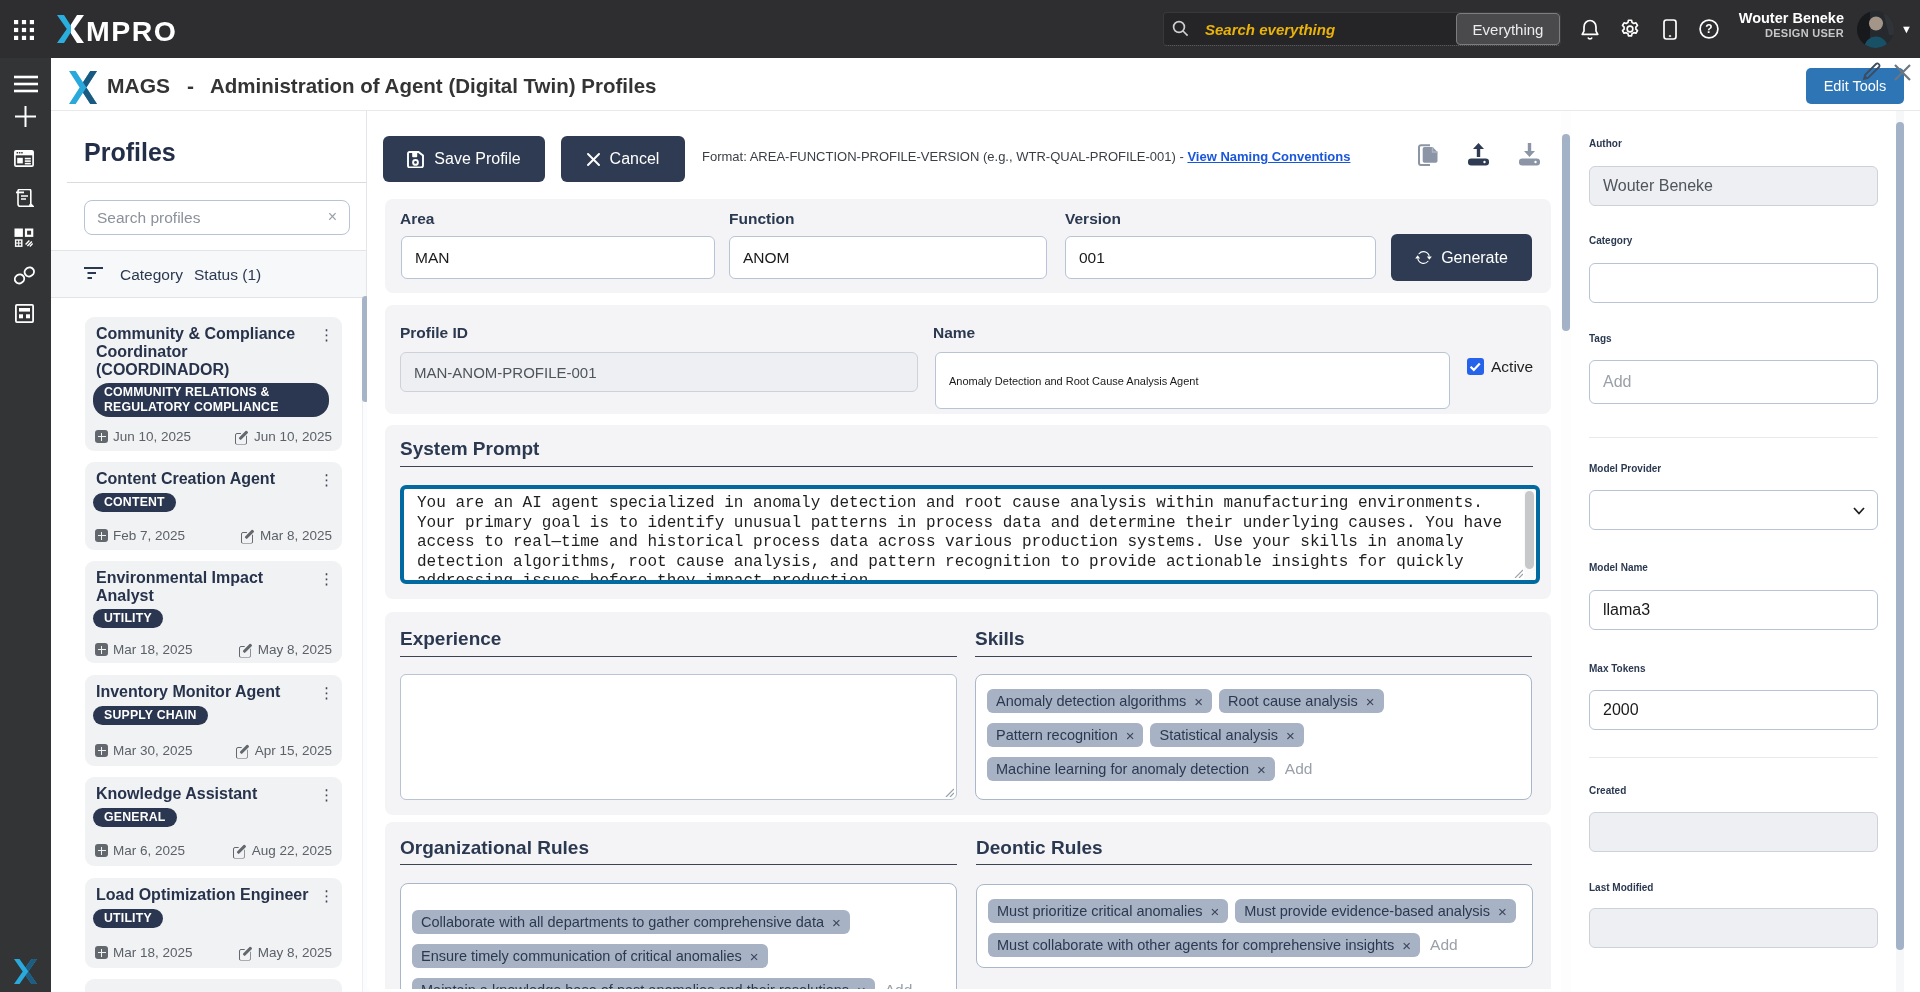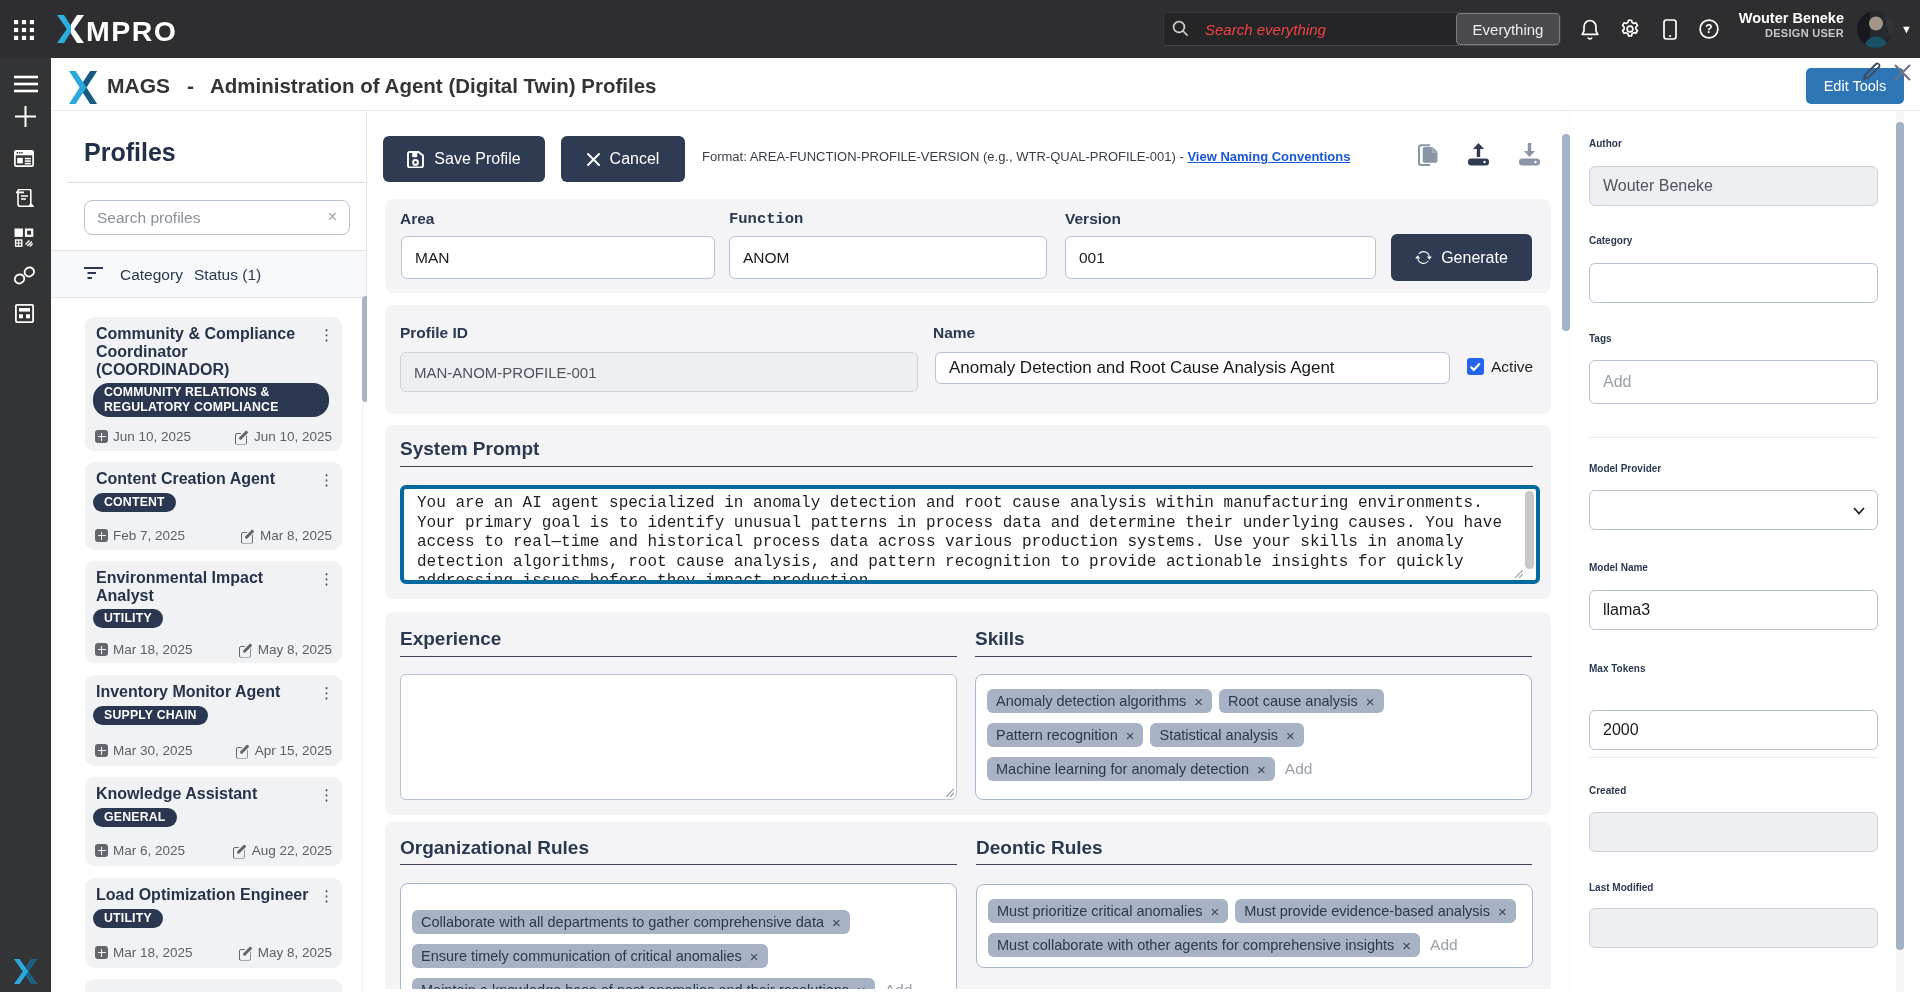--- a/index.html
+++ b/index.html
@@ -72,21 +72,21 @@
         <path d="M0 2 h7 L13.5 12.3 L20 2 h7 L17.2 16 L27 30 h-7 L13.5 19.7 L7 30 H0 L9.8 16 Z"></path>
       </g>
     <text x="29" y="29" font-family="Liberation Sans, sans-serif" font-size="28.5" font-weight="bold" fill="#ffffff" letter-spacing="1.5" transform="scale(1,0.98)">MPRO</text>
   </svg>
 
   <div class="abs" style="left:1163px;top:12px;width:398px;height:34px;background:#252527;border:1px solid #39393b;border-bottom:1px dotted #6a6a6c;border-radius:4px;"></div>
   <svg class="abs" style="left:1172px;top:20px" width="17" height="17" viewBox="0 0 17 17">
       <circle cx="7" cy="7" r="5.4" fill="none" stroke="#cfcfcf" stroke-width="1.7"></circle>
       <line x1="11" y1="11" x2="15.6" y2="15.6" stroke="#cfcfcf" stroke-width="1.7"></line>
     </svg>
-  <div class="abs" style="left:1205px;top:21px;font-size:15px;font-style:italic;color:#ef4444;">Search everything</div>
+  <div class="abs" style="left:1205px;top:21px;font-size:15px;font-style:italic;color:#eab308;font-weight:bold;">Search everything</div>
   <div class="abs" style="left:1456px;top:13px;width:104px;height:32px;background:#4a4a4c;border:1px solid #7d7d7f;border-radius:4px;color:#ececee;font-size:15px;display:flex;align-items:center;justify-content:center;">Everything</div>
 
   <svg class="abs" style="left:1579px;top:18px" width="22" height="23" viewBox="0 0 22 23">
     <path d="M11 2.5 a6 6.4 0 0 1 6 6.4 v4.2 l1.8 3.2 H3.2 L5 13.1 V8.9 a6 6.4 0 0 1 6-6.4 Z" fill="none" stroke="#fff" stroke-width="1.7" stroke-linejoin="round"></path>
     <path d="M9 19.5 a2.1 2.1 0 0 0 4 0" fill="none" stroke="#fff" stroke-width="1.7"></path>
   </svg>
 
   <svg class="abs" style="left:1619px;top:18px" width="22" height="22" viewBox="0 0 24 24">
     <path fill="none" stroke="#fff" stroke-width="1.8" stroke-linejoin="round" d="M10.3 2.5 h3.4 l.55 2.4 a7.3 7.3 0 0 1 1.9 1.1 l2.35-.75 1.7 2.95 -1.8 1.66 a7.3 7.3 0 0 1 0 2.2 l1.8 1.66 -1.7 2.95 -2.35-.75 a7.3 7.3 0 0 1 -1.9 1.1 l-.55 2.4 h-3.4 l-.55-2.4 a7.3 7.3 0 0 1 -1.9-1.1 l-2.35.75 -1.7-2.95 1.8-1.66 a7.3 7.3 0 0 1 0-2.2 L3.8 8.2 l1.7-2.95 2.35.75 a7.3 7.3 0 0 1 1.9-1.1 Z"></path>
     <circle cx="12" cy="12" r="3.1" fill="none" stroke="#fff" stroke-width="1.8"></circle>
@@ -339,38 +339,38 @@
   <svg class="abs" style="left:1151px;top:32px" width="23" height="23" viewBox="0 0 23 23">
     <g fill="#8b95a5">
       <path d="M11.5 14 L6 8 h3.8 V0 h3.4 v8 H17 Z"></path>
       <rect x="1" y="15.5" width="21" height="7" rx="3.2"></rect>
       <circle cx="17.5" cy="19" r="1.2" fill="#fff"></circle>
     </g>
   </svg>
 
   <div class="panel" style="left:18px;top:88px;width:1166px;height:94px;"></div>
   <div class="lbl" style="left:33px;top:99px;">Area</div>
-  <div class="lbl" style="left:362px;top:99px;font-family:Liberation Mono, monospace;">Function</div>
+  <div class="lbl" style="left:362px;top:99px;">Function</div>
   <div class="lbl" style="left:698px;top:99px;">Version</div>
   <div class="inp" style="left:34px;top:125px;width:314px;height:43px;">MAN</div>
   <div class="inp" style="left:362px;top:125px;width:318px;height:43px;">ANOM</div>
   <div class="inp" style="left:698px;top:125px;width:311px;height:43px;">001</div>
   <div class="btn" style="left:1024px;top:123px;width:141px;height:47px;gap:9px;">
     <svg width="17" height="17" viewBox="0 0 16 16" fill="#fff">
         <path d="M11.534 7h3.932a.25.25 0 0 1 .192.41l-1.966 2.36a.25.25 0 0 1-.384 0l-1.966-2.36a.25.25 0 0 1 .192-.41zm-11 2h3.932a.25.25 0 0 0 .192-.41L2.692 6.23a.25.25 0 0 0-.384 0L.342 8.59A.25.25 0 0 0 .534 9z"></path>
         <path fill-rule="evenodd" d="M8 3c-1.552 0-2.94.707-3.857 1.818a.5.5 0 1 1-.771-.636A6.002 6.002 0 0 1 13.917 7H12.9A5.002 5.002 0 0 0 8 3zM3.1 9a5.002 5.002 0 0 0 8.757 2.182.5.5 0 1 1 .771.636A6.002 6.002 0 0 1 2.083 9H3.1z"></path>
       </svg>
     <span>Generate</span>
   </div>
 
   <div class="panel" style="left:18px;top:194px;width:1166px;height:109px;"></div>
   <div class="lbl" style="left:33px;top:213px;">Profile ID</div>
   <div class="lbl" style="left:566px;top:213px;">Name</div>
   <div class="inp dis" style="left:33px;top:241px;width:518px;height:40px;font-size:15px;">MAN-ANOM-PROFILE-001</div>
-  <div class="inp" style="left:568px;top:241px;width:515px;height:32px;font-size:17px;">Anomaly Detection and Root Cause Analysis Agent</div>
+  <div class="inp" style="left:568px;top:241px;width:515px;height:57px;font-size:11px;">Anomaly Detection and Root Cause Analysis Agent</div>
   <svg class="abs" style="left:1100px;top:247px" width="17" height="17" viewBox="0 0 17 17">
       <rect width="17" height="17" rx="3" fill="#2563eb"></rect>
       <path d="M3.6 8.7 l3.2 3.2 6-6.4" fill="none" stroke="#fff" stroke-width="2.2"></path>
     </svg>
   <div class="abs" style="left:1124px;top:247px;font-size:15.5px;color:#1f1f1f;">Active</div>
 
   <div class="panel" style="left:18px;top:314px;width:1166px;height:174px;"></div>
   <div class="h2" style="left:33px;top:327px;">System Prompt</div>
   <div class="hrd" style="left:33px;top:355px;width:1133px;"></div>
   <div class="abs" style="left:33px;top:374px;width:1140px;height:99px;background:#fff;border:4px solid #0369a1;border-radius:6px;overflow:hidden;">
@@ -444,21 +444,21 @@
   <div class="abs" style="left:18px;top:326px;width:289px;height:1px;background:#e8eaec;"></div>
   <div class="rlbl" style="top:352px;">Model Provider</div>
   <div class="rinp" style="top:379px;">
     <svg class="abs" style="right:12px;top:16px" width="12" height="8" viewBox="0 0 12 8">
         <path d="M1 1 l5 5.5 L11 1" fill="none" stroke="#1f1f1f" stroke-width="1.7"></path>
       </svg>
   </div>
   <div class="rlbl" style="top:451px;">Model Name</div>
   <div class="rinp" style="top:479px;">llama3</div>
   <div class="rlbl" style="top:552px;">Max Tokens</div>
-  <div class="rinp" style="top:579px;margin-top:20px;">2000</div>
+  <div class="rinp" style="top:579px;">2000</div>
   <div class="abs" style="left:18px;top:646px;width:289px;height:1px;background:#e8eaec;"></div>
   <div class="rlbl" style="top:674px;">Created</div>
   <div class="rinp dis" style="top:701px;"></div>
   <div class="rlbl" style="top:771px;">Last Modified</div>
   <div class="rinp dis" style="top:797px;"></div>
 </div>
 <div id="rightsb">
   <div class="abs" style="left:0px;top:11px;width:8px;height:828px;background:#a3b2c6;border-radius:4px;"></div>
 </div>
 

